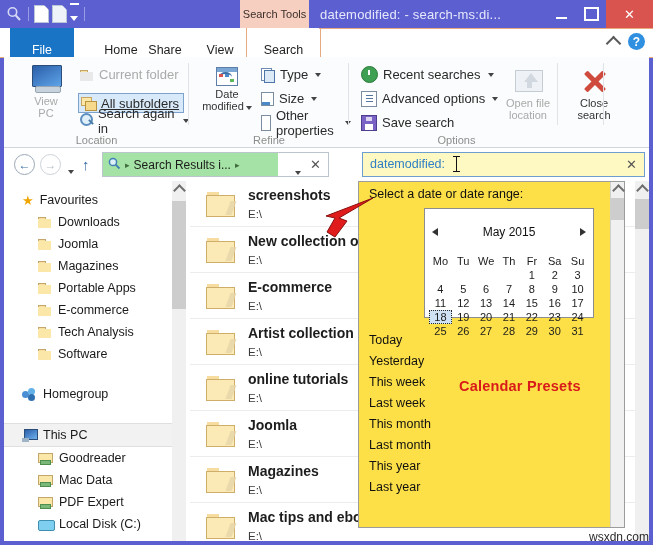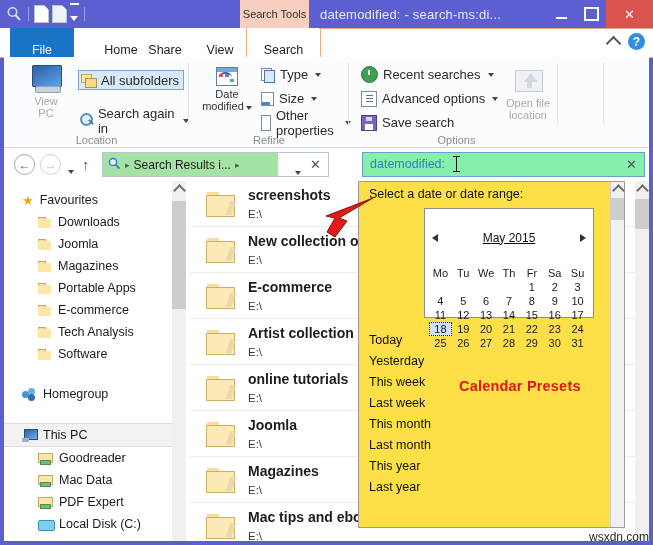--- a/index.html
+++ b/index.html
@@ -115,21 +115,21 @@
   .navbtn.back{left:10px;}
   .navbtn.fwd{left:36px;color:#b9c1c9;border-color:#cdd3da;}
   .rec-dd{position:absolute;left:62px;top:12px;}
   .up-btn{position:absolute;left:78px;top:8px;font-size:15px;color:#3c6ea5;}
   .crumbbox{position:absolute;left:98px;top:4px;width:227px;height:25px;border:1px solid #bcc4cd;background:#fff;box-sizing:border-box;}
   .crumb-green{position:absolute;left:0;top:0;width:175px;height:23px;background:#a5e2a5;display:flex;align-items:center;gap:4px;padding-left:5px;box-sizing:border-box;}
   .crumb-txt{font-size:12px;color:#1c1c1c;}
   .crumb-arrow{color:#3f6b3f;font-size:9px;}
   .cb-dd{position:absolute;right:27px;top:8px;}
   .cb-x{position:absolute;right:7px;top:4px;font-size:13px;color:#555;}
-  .searchbox{position:absolute;left:358px;top:4px;width:283px;height:25px;border:1px solid #6c9fd0;background:#86efac;box-sizing:border-box;}
+  .searchbox{position:absolute;left:358px;top:4px;width:283px;height:25px;border:1px solid #6c9fd0;background:#fef9c3;box-sizing:border-box;}
   .sq-text{position:absolute;left:7px;top:4px;font-size:12.5px;color:#2e7fc4;}
   .caret-i{position:absolute;left:93px;top:3px;width:1px;height:16px;background:#111;}
   .caret-i:before,.caret-i:after{content:"";position:absolute;left:-3px;width:7px;height:1px;background:#111;}
   .caret-i:before{top:0;} .caret-i:after{bottom:0;}
   .sq-x{position:absolute;right:7px;top:4px;font-size:13px;color:#555;}
 
   
   .navpane{position:absolute;left:4px;top:181px;width:182px;height:360px;background:#fff;overflow:hidden;}
   .np-item{height:22px;display:flex;align-items:center;gap:6px;font-size:12.5px;color:#1a1a1a;padding-left:18px;}
   .np-item.sub{padding-left:34px;}
@@ -164,21 +164,21 @@
   .fsub{font-size:11.5px;color:#3a3a3a;line-height:14px;margin-top:2px;}
   .fp-scroll{position:absolute;right:0;top:0;width:14px;height:360px;background:#f0f0f0;}
   .fp-scroll .up{position:absolute;left:3px;top:5px;width:7px;height:7px;border-left:2px solid #6d6d6d;border-top:2px solid #6d6d6d;transform:rotate(45deg);}
   .fp-scroll .thumb{position:absolute;left:0;top:18px;width:14px;height:30px;background:#cdcdcd;}
 
   
   .ddpanel{position:absolute;left:358px;top:181px;width:267px;height:347px;background:#fde047;
            border:1px solid #9c9c9c;box-sizing:border-box;z-index:40;}
   .dd-title{position:absolute;left:10px;top:5px;font-size:12.5px;color:#101010;}
   .cal{position:absolute;left:65px;top:26px;width:170px;height:110px;background:#fff;border:1px solid #8d8d8d;box-sizing:border-box;}
-  .cal-head{height:21px;display:flex;align-items:center;justify-content:space-between;padding:18px 7px;font-size:12px;color:#101010;text-decoration:underline;}
+  .cal-head{height:21px;display:flex;align-items:center;justify-content:space-between;padding:12px 7px;font-size:12px;color:#101010;}
   .tri-l{width:0;height:0;border-top:4.5px solid transparent;border-bottom:4.5px solid transparent;border-right:6px solid #333;}
   .tri-r{width:0;height:0;border-top:4.5px solid transparent;border-bottom:4.5px solid transparent;border-left:6px solid #333;}
   .cal-grid{display:grid;grid-template-columns:repeat(7,1fr);padding:0 4px;}
   .cal-grid div{font-size:11px;color:#1c1c1c;text-align:center;height:14px;line-height:14px;}
   .cal-grid .dow{font-weight:normal;color:#1c1c1c;}
   .cal-grid .today{background:#cfe3f5;outline:1px dotted #2a2a2a;outline-offset:-1px;}
   .presets{position:absolute;left:10px;top:148px;}
   .preset{font-size:12.5px;color:#101010;height:21px;line-height:21px;}
   .cp-note{position:absolute;left:100px;top:196px;font-size:14.5px;font-weight:bold;color:#d91a1a;letter-spacing:.2px;}
   .dd-scroll{position:absolute;right:0;top:0;width:14px;height:345px;background:#f0f0f0;border-left:1px solid #cfcfcf;box-sizing:border-box;}
@@ -267,21 +267,21 @@
           </span>
         <span class="lbl"><span>View</span><br><span>PC</span></span>
       </div>
       <div class="smallrow dis" style="left:76px;top:8px;">
         <span class="fold fdisabled">
             <span class="t"></span>
             <span class="b"></span>
           </span>
         <span>Current folder</span>
       </div>
-      <div class="smallrow sel" style="left:74px;top:13px;height:20px;">
+      <div class="smallrow sel" style="left:74px;top:36px;height:20px;text-decoration:underline;">
         <span class="twofold">
             <span class="f1"></span>
             <span class="f2"></span>
           </span>
         <span>All subfolders</span>
       </div>
       <div class="smallrow" style="left:76px;top:54px;">
         <span class="magn">
             <span class="ring"></span>
             <span class="hand"></span>
@@ -351,20 +351,27 @@
           </span>
         <span>Save search</span>
       </div>
       <div class="bigbtn dis" style="left:148px;top:10px;width:62px;">
         <span class="openloc">
             <span class="fb"></span>
             <span class="ar"></span>
             <span class="arbody"></span>
           </span>
         <span class="lbl"><span>Open file</span><br><span>location</span></span>
+      </div>
+      <div class="bigbtn" style="left:218px;top:10px;width:54px;">
+        <span class="xbig">
+            <i></i>
+            <i></i>
+          </span>
+        <span class="lbl"><span>Close</span><br><span>search</span></span>
       </div>
       <div class="glabel" style="width:215px;"><span>Options</span></div>
       <div class="gdiv" style="left:208px;"></div>
       <div class="gdiv" style="left:254px;"></div>
     </div>
   </div>
 
   <div class="navrow">
     <div class="navbtn back">
         <span>←</span>

